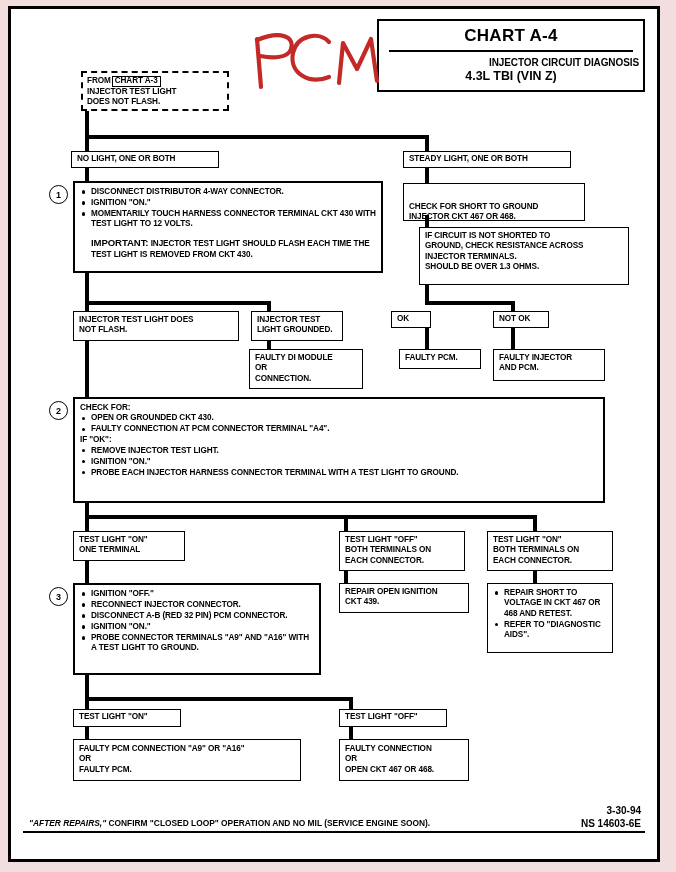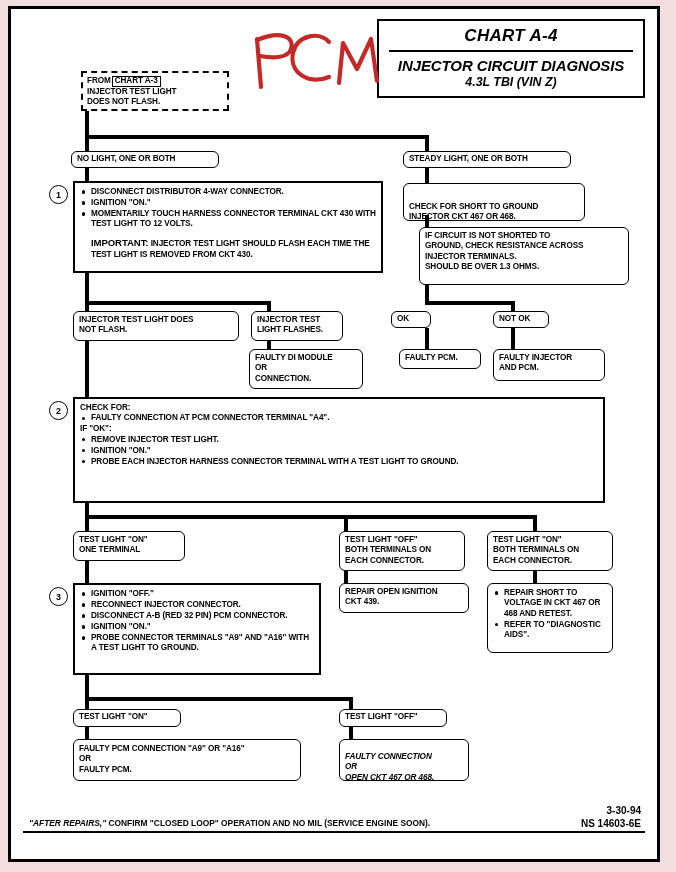--- a/index.html
+++ b/index.html
@@ -5,45 +5,45 @@
   html,body{margin:0;padding:0;background:#ffffff;}
   body{width:676px;height:872px;font-family:"Liberation Sans",sans-serif;-webkit-font-smoothing:none;}
 
   #page{position:relative;width:676px;height:872px;background:#f2dede;overflow:hidden;}
   #sheet{position:absolute;left:8px;top:6px;width:652px;height:856px;background:#ffffff;border:3px solid #000;box-sizing:border-box;}
 
   
   .box{position:absolute;border:2px solid #000;background:#fff;box-sizing:border-box;
        font-size:8.2px;font-weight:bold;line-height:1.26;color:#000;padding:3px 4px;letter-spacing:-.1px;}
   .box.dashed{border:2px dashed #000;}
-  .thin{border-width:1.6px;border-radius:6px;}
+  .thin{border-width:1.6px;}
 
   .inner-ref{display:inline-block;border:1px solid #000;padding:0 2px;margin:0 1px;line-height:1.05;}
 
   
   .v{position:absolute;background:#000;width:4px;}
   .h{position:absolute;background:#000;height:4px;}
 
   
   .circ{position:absolute;width:17px;height:17px;border:1.8px solid #000;border-radius:50%;
         font-size:9px;font-weight:bold;display:flex;align-items:center;justify-content:center;
         background:#fff;color:#000;}
 
   
   ul.bl{list-style:none;margin:0;padding:0;}
   ul.bl li{position:relative;padding-left:11px;margin:0 0 .7px 0;}
   ul.bl li:before{content:"";position:absolute;left:2px;top:3.2px;width:3.4px;height:3.4px;border-radius:50%;background:#000;}
   .sub{padding-left:11px;}
 
   
   #hdr{position:absolute;right:12px;top:10px;width:268px;border:2px solid #000;background:#fff;
-       text-align:center;padding:5px 4px 7px 4px;box-sizing:border-box;font-style:italic;}
+       text-align:center;padding:5px 4px 7px 4px;box-sizing:border-box;}
   #hdr .t1{font-size:17px;font-weight:bold;letter-spacing:.3px;}
   #hdr .rule{height:2px;background:#000;margin:4px 6px 5px 6px;}
-  #hdr .t2{font-size:15px;font-weight:bold;letter-spacing:-.1px;}
+  #hdr .t2{font-size:10px;font-weight:bold;letter-spacing:-.1px;text-align:right;}
   #hdr .t3{font-size:12.4px;font-weight:bold;margin-top:1px;}
 
   #pcm{position:absolute;left:236px;top:16px;width:140px;height:66px;}
   #pcm svg{display:block;}
 
   
   #ftrule{position:absolute;left:12px;right:12px;bottom:26px;height:2px;background:#000;}
   #ftr{position:absolute;left:18px;bottom:31px;width:520px;font-size:8.4px;font-weight:bold;}
   #ftr i{font-style:italic;}
   #pn{position:absolute;right:16px;bottom:29px;text-align:right;font-size:10px;font-weight:bold;line-height:1.3;}
@@ -133,36 +133,37 @@
     <span>NOT FLASH.</span>
   </div>
 
   <div class="box thin" style="left:482px;top:340px;width:112px;height:32px;padding:3px 5px;">
     <span>FAULTY INJECTOR</span><br>
     <span>AND PCM.</span>
   </div>
 
   <div class="box thin" style="left:240px;top:302px;width:92px;height:30px;padding:3px 5px;">
     <span>INJECTOR TEST</span><br>
-    <span>LIGHT FLASHES.</span>
+    <span>LIGHT GROUNDED.</span>
   </div>
 
   <div class="v" style="left:256px;top:332px;height:10px;"></div>
   <div class="box thin" style="left:238px;top:340px;width:114px;height:40px;padding:3px 5px;">
     <span>FAULTY DI MODULE</span><br>
     <span>OR</span><br>
     <span>CONNECTION.</span>
   </div>
 
   <div class="v" style="left:74px;top:332px;height:56px;"></div>
 
   <div class="circ" style="left:38px;top:392px;">2</div>
   <div class="box" style="left:62px;top:388px;width:532px;height:106px;padding:4px 5px;">
     <div>CHECK FOR:</div>
     <ul class="bl">
+      <li>OPEN OR GROUNDED CKT 430.</li>
       <li>FAULTY CONNECTION AT PCM CONNECTOR TERMINAL "A4".</li>
     </ul>
     <div>IF "OK":</div>
     <ul class="bl">
       <li>REMOVE INJECTOR TEST LIGHT.</li>
       <li>IGNITION "ON."</li>
       <li>PROBE EACH  INJECTOR HARNESS CONNECTOR TERMINAL WITH A TEST LIGHT TO GROUND.</li>
     </ul>
   </div>
 
@@ -225,21 +226,21 @@
 
   <div class="v" style="left:74px;top:718px;height:14px;"></div>
   <div class="v" style="left:338px;top:718px;height:14px;"></div>
 
   <div class="box thin" style="left:62px;top:730px;width:228px;height:42px;padding:4px 5px;">
     <span>FAULTY PCM CONNECTION "A9" OR "A16"</span><br>
     <span>OR</span><br>
     <span>FAULTY PCM.</span>
   </div>
 
-  <div class="box thin" style="left:328px;top:730px;width:130px;height:42px;padding:12px 5px;font-style:italic;">
+  <div class="box thin" style="left:328px;top:730px;width:130px;height:42px;padding:4px 5px;">
     <span>FAULTY CONNECTION</span><br>
     <span>OR</span><br>
     <span>OPEN CKT  467 OR 468.</span>
   </div>
 
   <div id="ftrule"></div>
   <div id="ftr">
     <i>"AFTER REPAIRS,"</i><span> CONFIRM "CLOSED LOOP" OPERATION AND NO MIL (SERVICE ENGINE SOON).</span>
   </div>
   <div id="pn">

